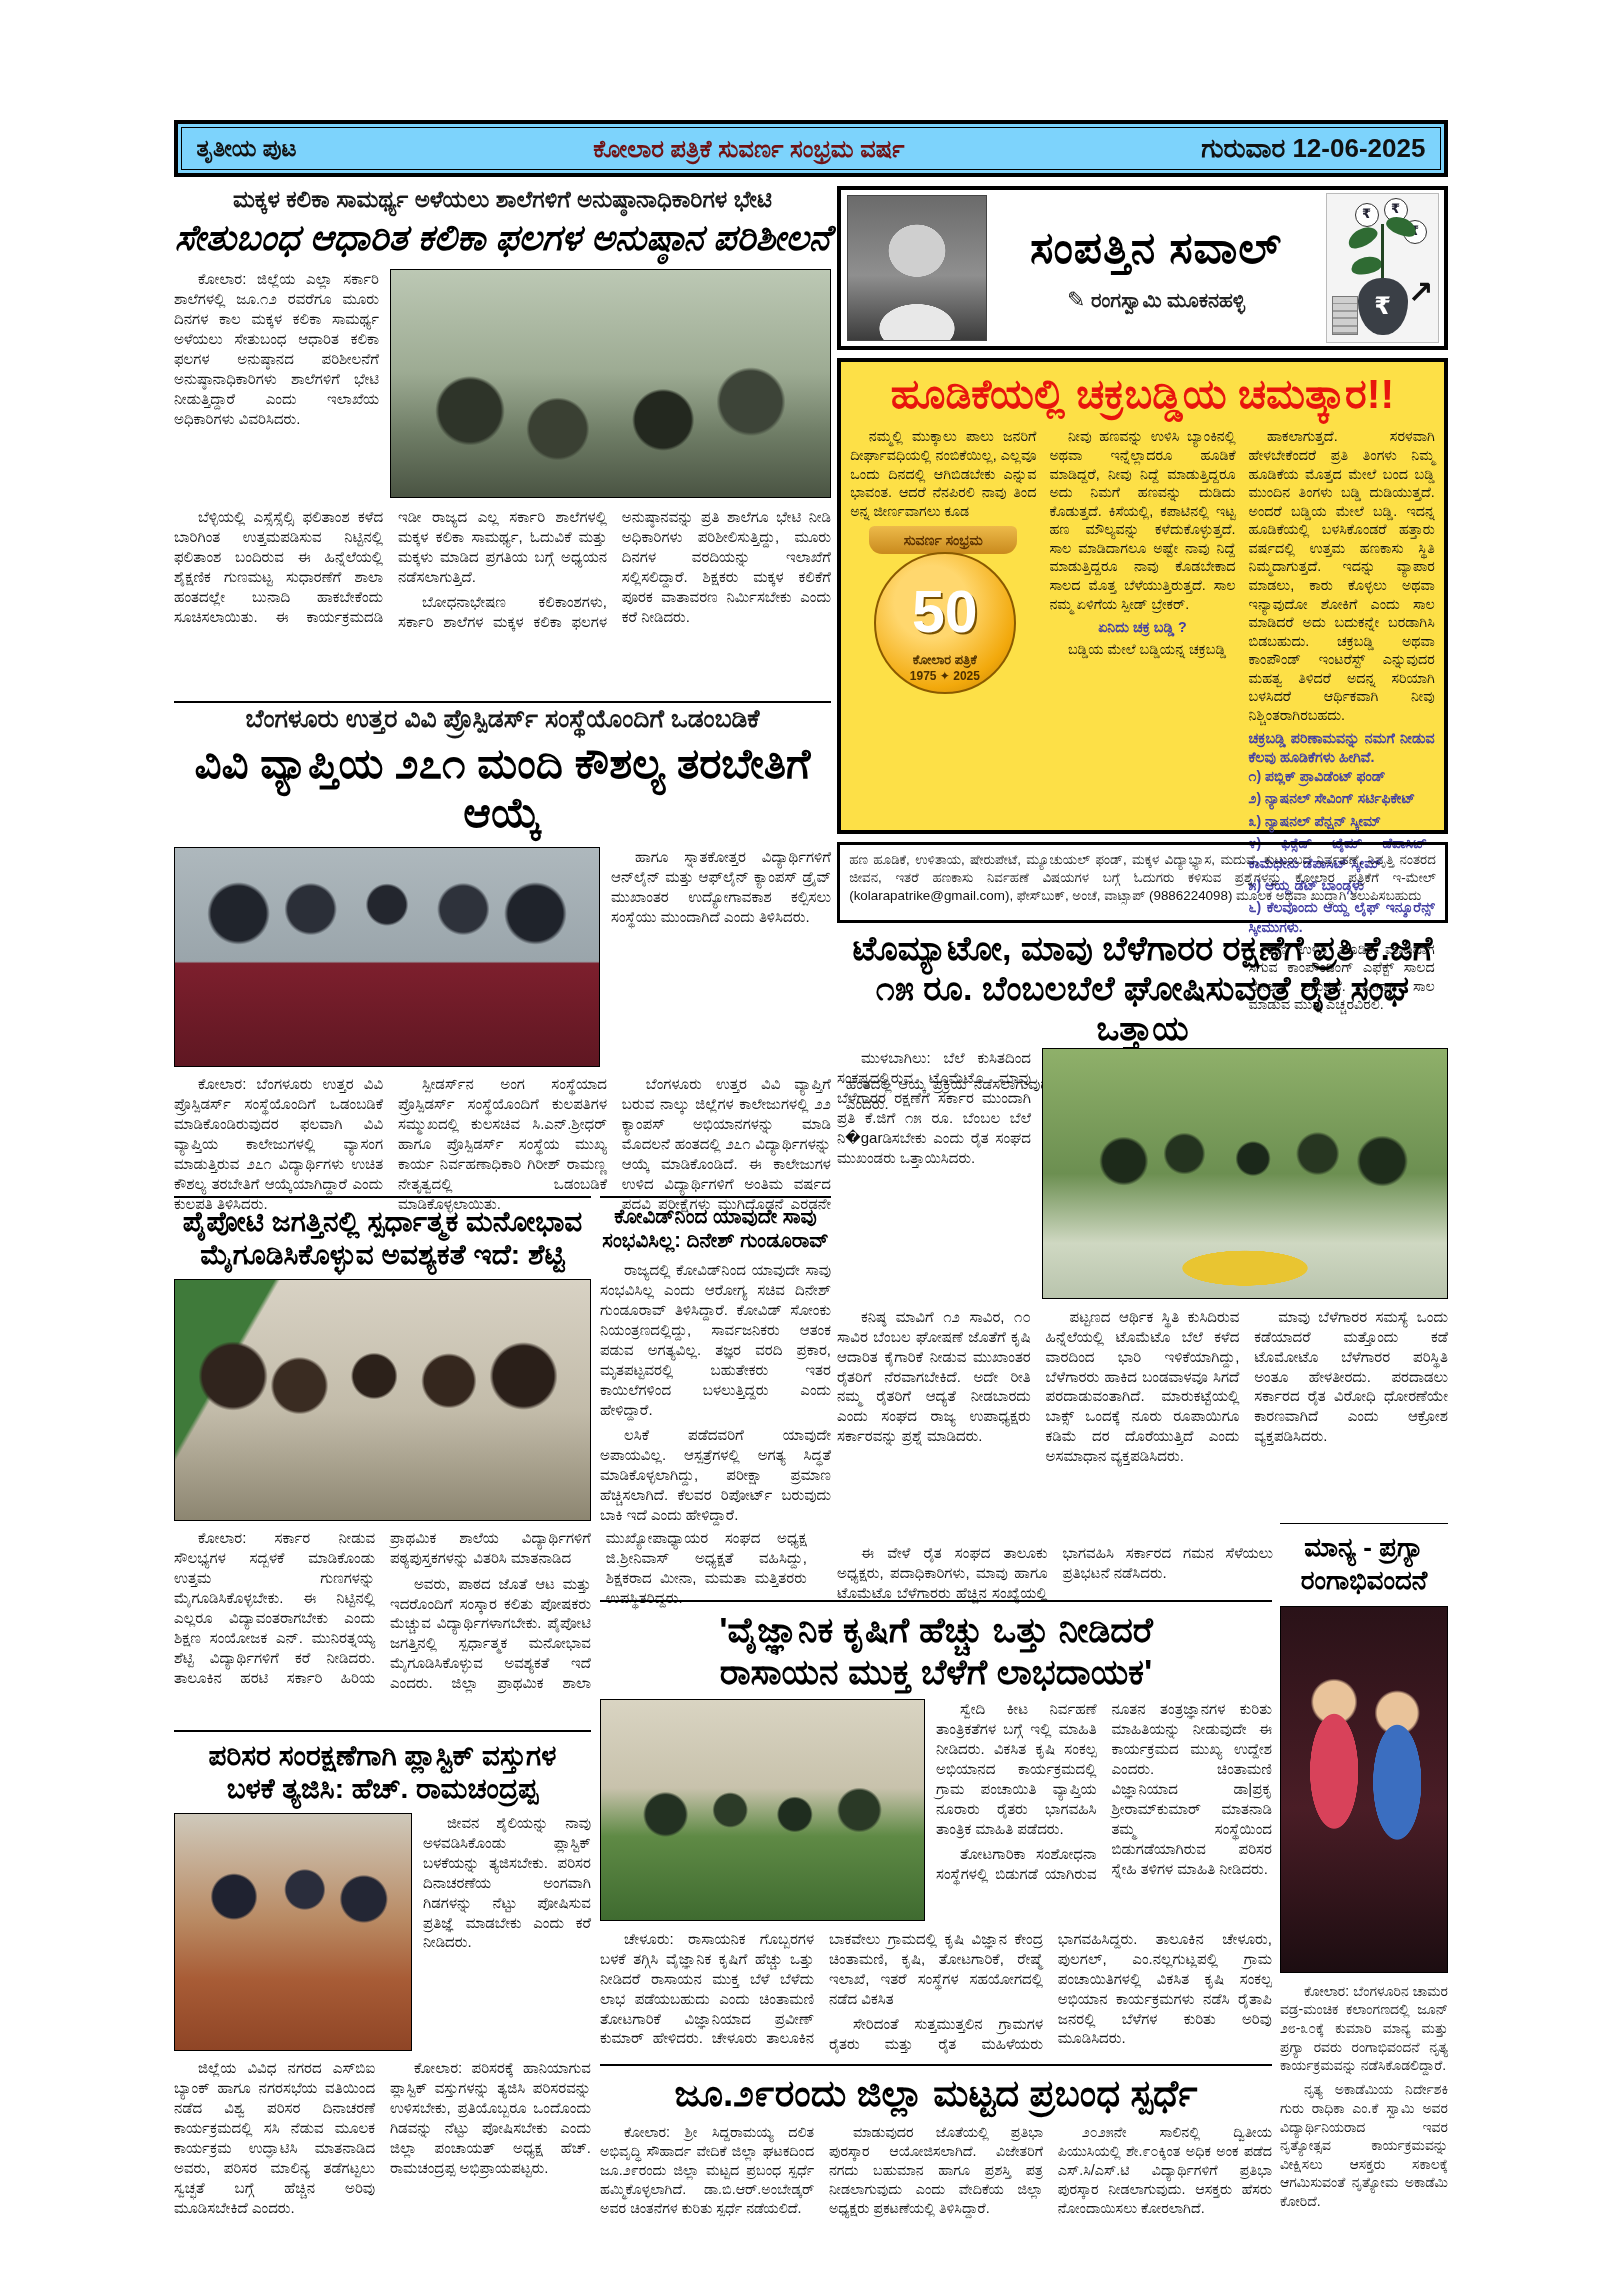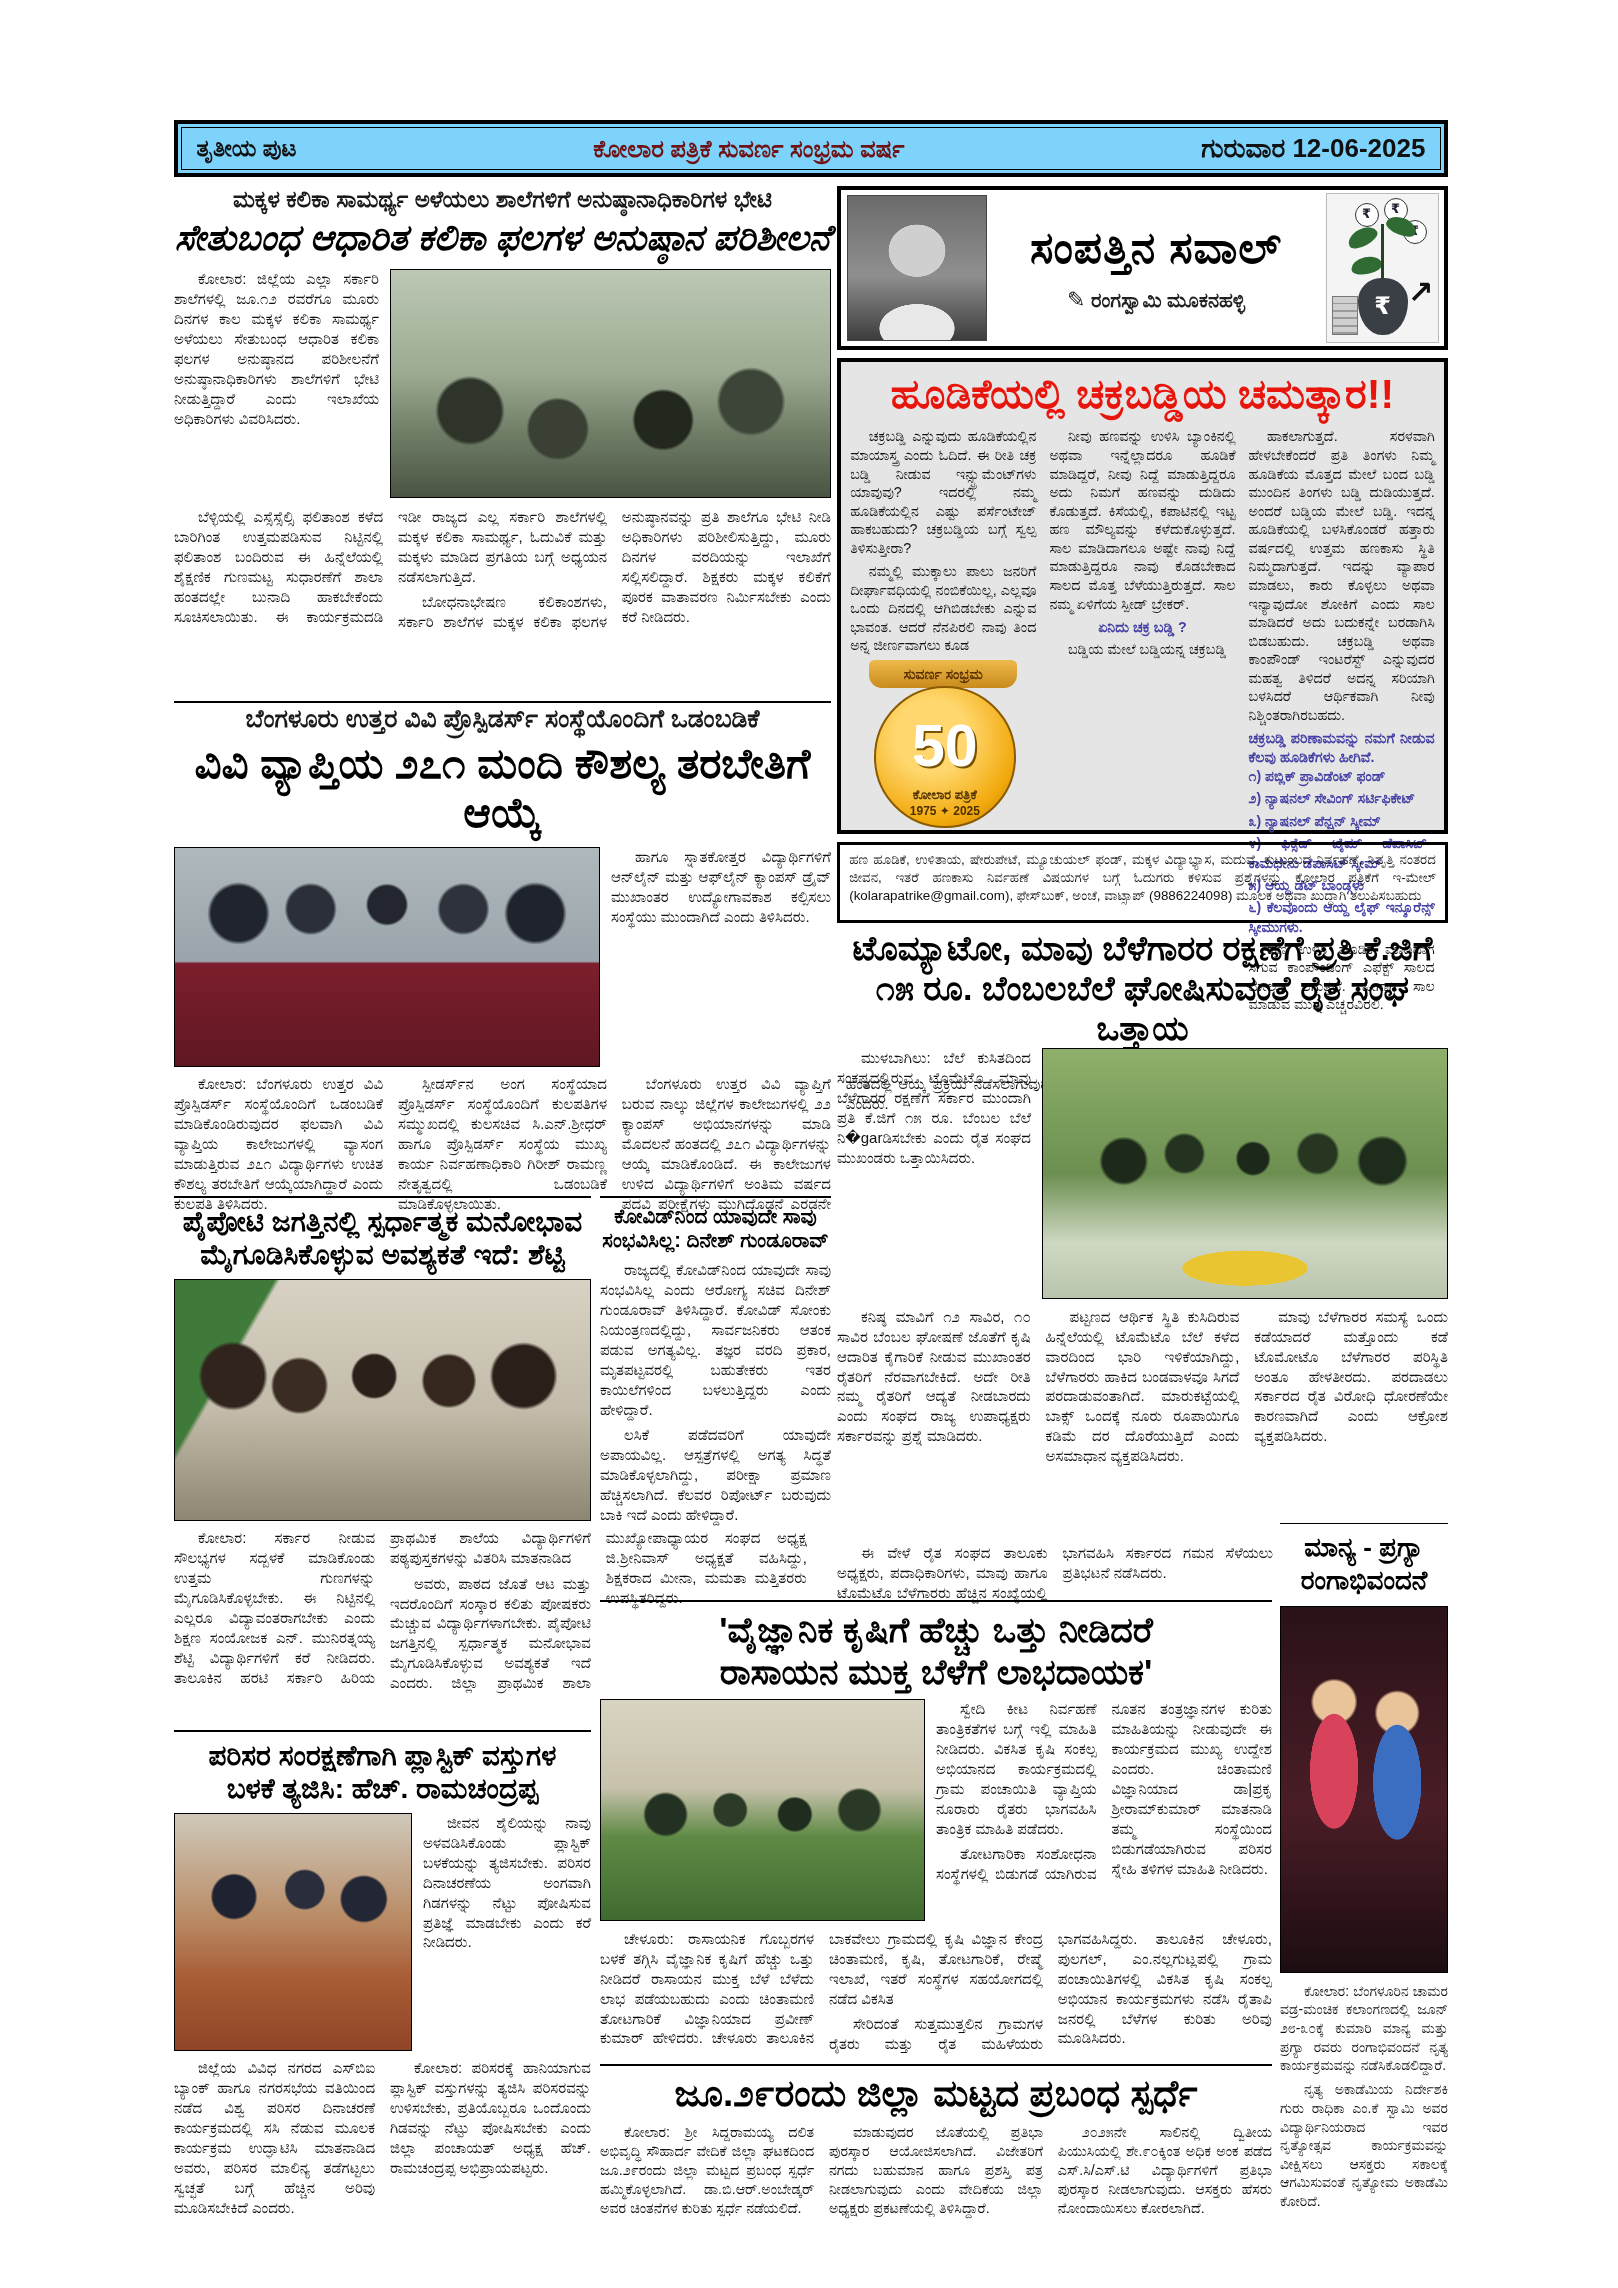--- a/index.html
+++ b/index.html
@@ -58,21 +58,21 @@
   .leaf.l2{left:59px;bottom:107px;transform:rotate(22deg);}
   .leaf.l3{left:24px;bottom:68px;transform:rotate(-12deg);}
   .coinflower{position:absolute;width:22px;height:22px;border-radius:50%;background:#fff;
       border:1.8px solid #333;color:#223;font-size:13px;font-weight:bold;text-align:center;line-height:20px;}
   .cf1{left:28px;top:9.2px;} .cf2{left:57px;top:3.7px;} .cf3{left:76px;top:26px;}
   .coinstack{position:absolute;left:5.5px;bottom:7.4px;width:24px;height:37px;
       background:repeating-linear-gradient(180deg,#cfcfcf 0 5.5px,#9a9a9a 5.5px 7.4px);border:0.9px solid #777;}
   .arrow-up{position:absolute;right:3.7px;bottom:31px;font-size:31px;font-weight:bold;color:#111;}
 
   
-  .invest{left:663px;top:238px;width:611px;height:476px;border:4.6px solid #000;padding:7.4px 9.2px;background:#e5e5e5;}
+  .invest{left:663px;top:238px;width:611px;height:476px;border:4.6px solid #000;padding:7.4px 9.2px;background:#fde047;}
   .invest-head{font-size:41px;font-weight:bold;color:#e8150d;text-align:center;margin:1.8px 0 9.2px 0;}
   .invest-cols{display:flex;gap:13px;}
   .invest-col{flex:1;font-size:14.3px;line-height:1.3;text-align:justify;}
   .invest-col p{margin:0 0 4.6px 0;text-indent:18.5px;}
   .blue-sub{color:#433fa3;font-weight:bold;text-align:center;margin:3.7px 0;}
   .blue-txt{color:#433fa3;font-weight:bold;text-align:justify;}
   .inv-list{color:#433fa3;font-weight:bold;font-size:14px;line-height:1.45;}
   .inv-list div{margin-bottom:1.8px;}
   .logo50{position:relative;width:172px;height:185px;margin:5.5px auto 0 auto;}
   .logo-ribbon{position:absolute;top:0;left:12px;width:148px;height:28px;background:linear-gradient(180deg,#e9b javascript82 0,#c98a1d 100%);
@@ -229,21 +229,20 @@
             <span>₹</span>
           </div>
         <div class="arrow-up">↗</div>
       </div>
     </div>
 
     <div class="blk invest">
       <div class="invest-head">ಹೂಡಿಕೆಯಲ್ಲಿ ಚಕ್ರಬಡ್ಡಿಯ ಚಮತ್ಕಾರ!!</div>
       <div class="invest-cols">
         <div class="invest-col">
-          <p>ಚಕ್ರಬಡ್ಡಿ ಎನ್ನುವುದು ಹೂಡಿಕೆಯಲ್ಲಿನ ಮಾಯಾಸ್ತ್ರ ಎಂದು ಓದಿದೆ. ಈ ರೀತಿ ಚಕ್ರ ಬಡ್ಡಿ ನೀಡುವ ಇನ್ಸ್ಟ್ರುಮೆಂಟ್‌ಗಳು ಯಾವುವು? ಇದರಲ್ಲಿ ನಮ್ಮ ಹೂಡಿಕೆಯಲ್ಲಿನ ಎಷ್ಟು ಪರ್ಸೆಂಟೇಜ್ ಹಾಕಬಹುದು? ಚಕ್ರಬಡ್ಡಿಯ ಬಗ್ಗೆ ಸ್ವಲ್ಪ ತಿಳಿಸುತ್ತೀರಾ?</p>
           <p>ನಮ್ಮಲ್ಲಿ ಮುಕ್ಕಾಲು ಪಾಲು ಜನರಿಗೆ ದೀರ್ಘಾವಧಿಯಲ್ಲಿ ನಂಬಿಕೆಯಿಲ್ಲ, ಎಲ್ಲವೂ ಒಂದು ದಿನದಲ್ಲಿ ಆಗಿಬಿಡಬೇಕು ಎನ್ನುವ ಭಾವಂತ. ಆದರೆ ನೆನಪಿರಲಿ ನಾವು ತಿಂದ ಅನ್ನ ಜೀರ್ಣವಾಗಲು ಕೂಡ</p>
           <div class="logo50">
             <div class="logo-ribbon">ಸುವರ್ಣ ಸಂಭ್ರಮ</div>
             <div class="logo-circle">
               <div class="logo-num">50</div>
               <div class="logo-name">ಕೋಲಾರ ಪತ್ರಿಕೆ</div>
               <div class="logo-years">1975 ✦ 2025</div>
             </div>
           </div>
         </div>

